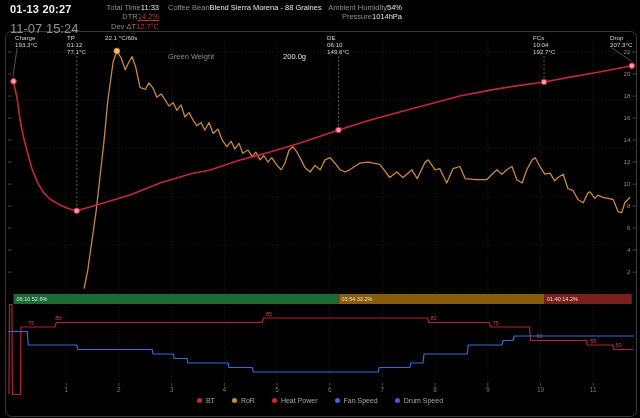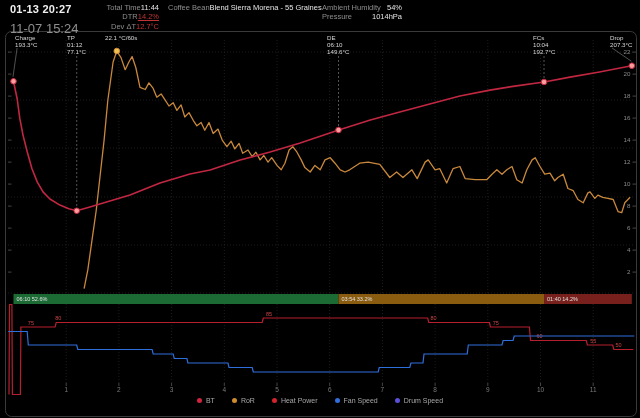--- a/index.html
+++ b/index.html
@@ -9,21 +9,21 @@
   .hdr{position:absolute;top:0;left:0;width:640px;height:31px;background:#000;}
   .date-block{position:absolute;left:10px;top:3px;}
   .date-main{font-size:11px;font-weight:bold;color:#f0f0f0;letter-spacing:.2px;}
   .date-sub{font-size:13px;color:#8f8f8f;margin-top:6px;}
   .col{position:absolute;top:3px;display:flex;flex-direction:column;}
   .row{display:flex;justify-content:space-between;height:9.3px;line-height:9.3px;white-space:nowrap;}
   .lbl{font-size:7.5px;color:#8d8d8d;}
   .val{font-size:7.5px;color:#e4e4e4;text-align:right;}
   .colB{left:71px;width:88px;align-items:flex-end;}
   .colC{left:168px;width:138px;gap:40px;}
-  .colD{left:322px;width:80px;}
+  .colD{left:322px;width:80px;align-items:flex-end;}
   
   svg.chart{position:absolute;top:0;left:0;}
   
   .legend{position:absolute;top:394px;left:0;width:640px;height:13px;display:flex;
     justify-content:center;align-items:center;gap:17px;}
   .legend-item{display:flex;align-items:center;gap:4px;cursor:default;}
   .legend-dot{width:5px;height:5px;border-radius:50%;display:inline-block;}
   .legend-label{font-size:7px;color:#a8a8a8;}
 </style>
 </head>
@@ -165,35 +165,39 @@
     </svg>
 
   <div class="hdr">
     <div class="date-block">
       <div class="date-main">01-13 20:27</div>
       <div class="date-sub">11-07 15:24</div>
     </div>
     <div class="col colB">
       <div class="row">
         <span class="lbl">Total Time</span>
-        <span class="val" style="color: rgb(230, 230, 230);">11:44</span>
+        <span class="val" style="color: rgb(230, 230, 230);">11:33</span>
       </div>
       <div class="row">
         <span class="lbl">DTR</span>
         <span class="val" style="color: rgb(194, 52, 52); text-decoration: underline;">14.2%</span>
       </div>
       <div class="row">
         <span class="lbl">Dev ΔT</span>
         <span class="val" style="color: rgb(194, 52, 52);">12.7°C</span>
       </div>
     </div>
     <div class="col colC">
       <div class="row">
         <span class="lbl">Coffee Bean</span>
-        <span class="val">Blend Sierra Morena - 55 Graines</span>
+        <span class="val">Blend Sierra Morena - 88 Graines</span>
+      </div>
+      <div class="row">
+        <span class="lbl">Green Weight</span>
+        <span class="val">200.0g</span>
       </div>
     </div>
     <div class="col colD">
       <div class="row">
         <span class="lbl">Ambient Humidity</span>
         <span class="val">54%</span>
       </div>
       <div class="row">
         <span class="lbl">Pressure</span>
         <span class="val">1014hPa</span>

